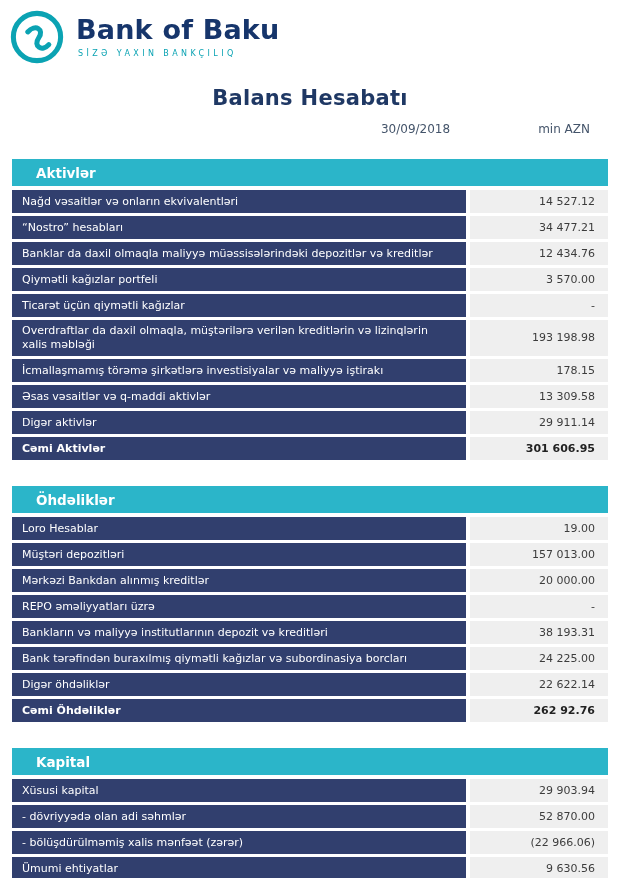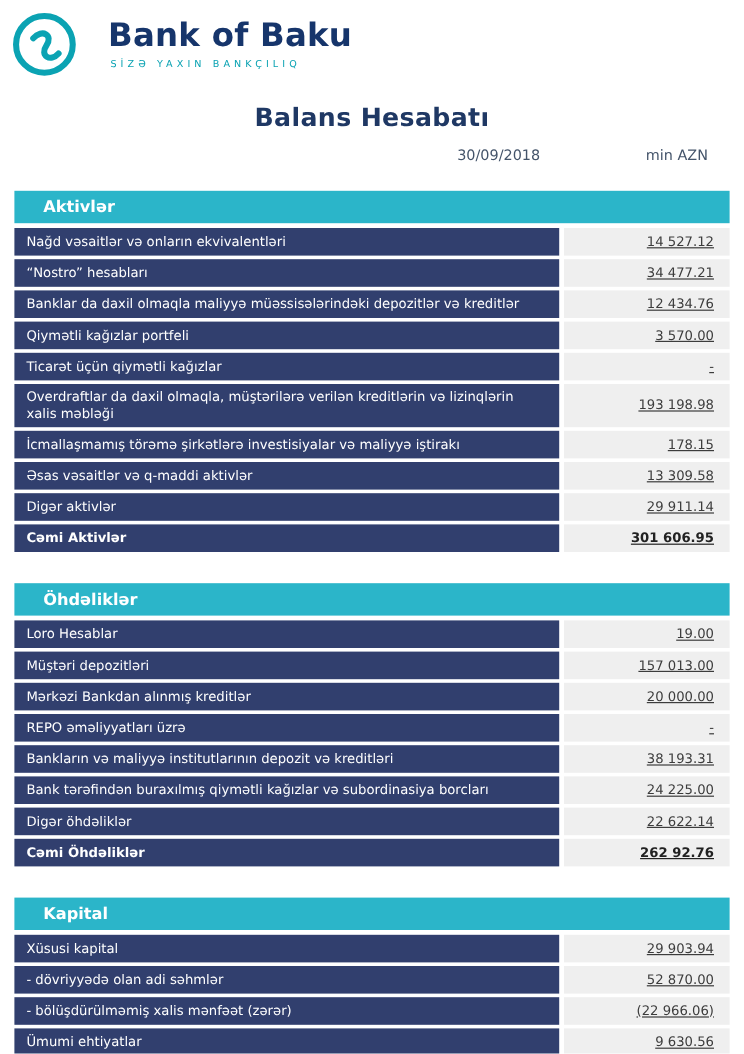--- a/index.html
+++ b/index.html
@@ -18,21 +18,21 @@
     --title-navy: #1f3864;
     --value-bg: #efefef;
     --meta-color: #44546a;
   }
   .page { width: 620px; height: 878px; position: relative; }
 
   
   .brand {
     display: flex;
     align-items: center;
-    gap: 26px;
+    gap: 12px;
     padding: 8px 0 0 10px;
     height: 66px;
   }
   .logo { width: 54px; height: 54px; flex: 0 0 auto; }
   .logo svg { width: 54px; height: 54px; display: block; }
   .brand-text { display: flex; flex-direction: column; }
   .brand-name {
     font-size: 27px;
     font-weight: 600;
     color: #16356b;
@@ -104,21 +104,20 @@
     background: var(--value-bg);
     color: #3c3c3c;
     font-size: 11px;
     line-height: 14px;
     padding: 4px 13px 4px 4px;
     min-height: 23px;
     display: flex;
     align-items: center;
     justify-content: flex-end;
     white-space: nowrap;
-    text-decoration: underline;
   }
   .row.total .label,
   .row.total .value { font-weight: bold; }
   .row.total .value { color: #222; }
 </style>
 </head>
 <body>
 
 <div class="page">
 

